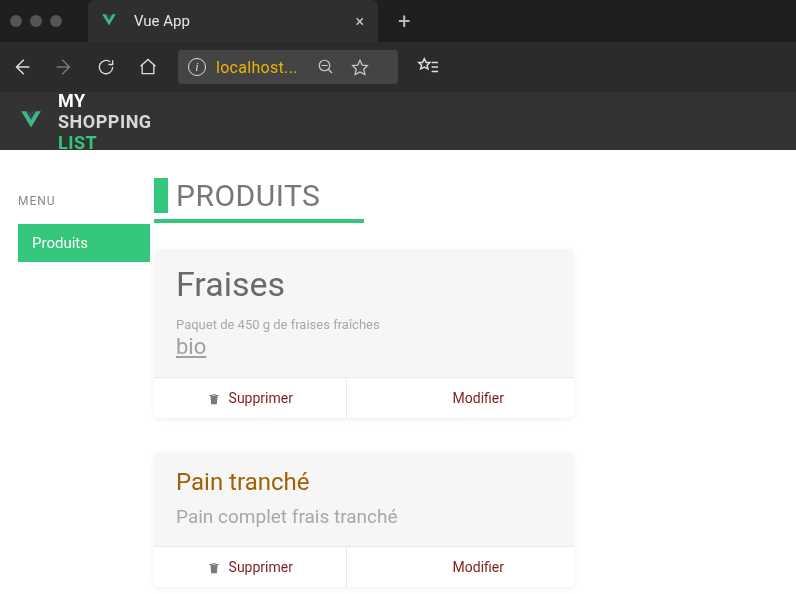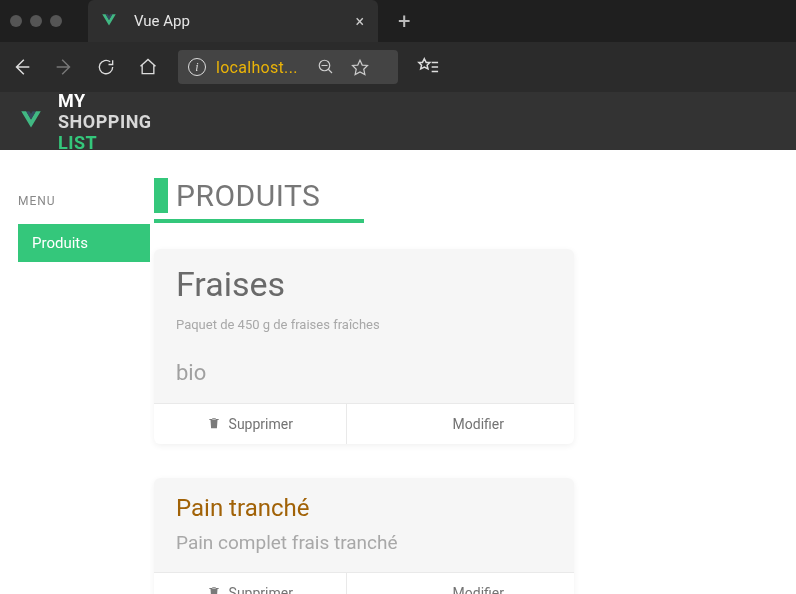--- a/index.html
+++ b/index.html
@@ -44,23 +44,23 @@
   .title-accent { width: 14px; background: #34c77b; margin-right: 8px; }
   .page-title { font-size: 30px; color: #777; letter-spacing: .5px; font-weight: 400; }
   .title-underline { height: 4px; background: #34c77b; width: 210px; margin-left: 0; margin-bottom: 26px; }
 
   .card { background: #f6f6f6; border-radius: 6px; margin-bottom: 34px; width: 420px; box-shadow: 0 2px 6px rgba(0,0,0,.06); }
   .card-body { padding: 18px 22px 18px 22px; }
   .product-name { font-size: 34px; color: #6a6a6a; font-weight: 400; line-height: 1.05; }
   .product-name.small { font-size: 24px; color: #a16207; }
   .product-desc { font-size: 13px; color: #a8a8a8; margin-top: 14px; }
   .product-desc.big { font-size: 19px; margin-top: 10px; }
-  .product-tag { font-size: 22px; color: #a0a0a0; margin-top: 28px; }
+  .product-tag { font-size: 22px; color: #a0a0a0; margin-top: 2px; text-decoration: underline; }
   .card-actions { display: flex; border-top: 1px solid #e9e9e9; background: #fff; border-bottom-left-radius: 6px; border-bottom-right-radius: 6px; }
-  .action-btn { flex: 1; text-align: center; padding: 12px 0; font-size: 14px; color: #737373; cursor: pointer; display: flex; align-items: flex-start; justify-content: center; gap: 8px; }
+  .action-btn { flex: 1; text-align: center; padding: 12px 0; font-size: 14px; color: #7f1d1d; cursor: pointer; display: flex; align-items: flex-end; justify-content: center; gap: 8px; }
   .action-btn + .action-btn { border-left: 1px solid #e9e9e9; padding-left: 36px; }
   .trash-icon svg { width: 14px; height: 14px; display: block; fill: #7a7a7a; }
 
   
   .main::-webkit-scrollbar { width: 0; }
 </style>
 </head>
 <body>
 
 <div class="chrome">

